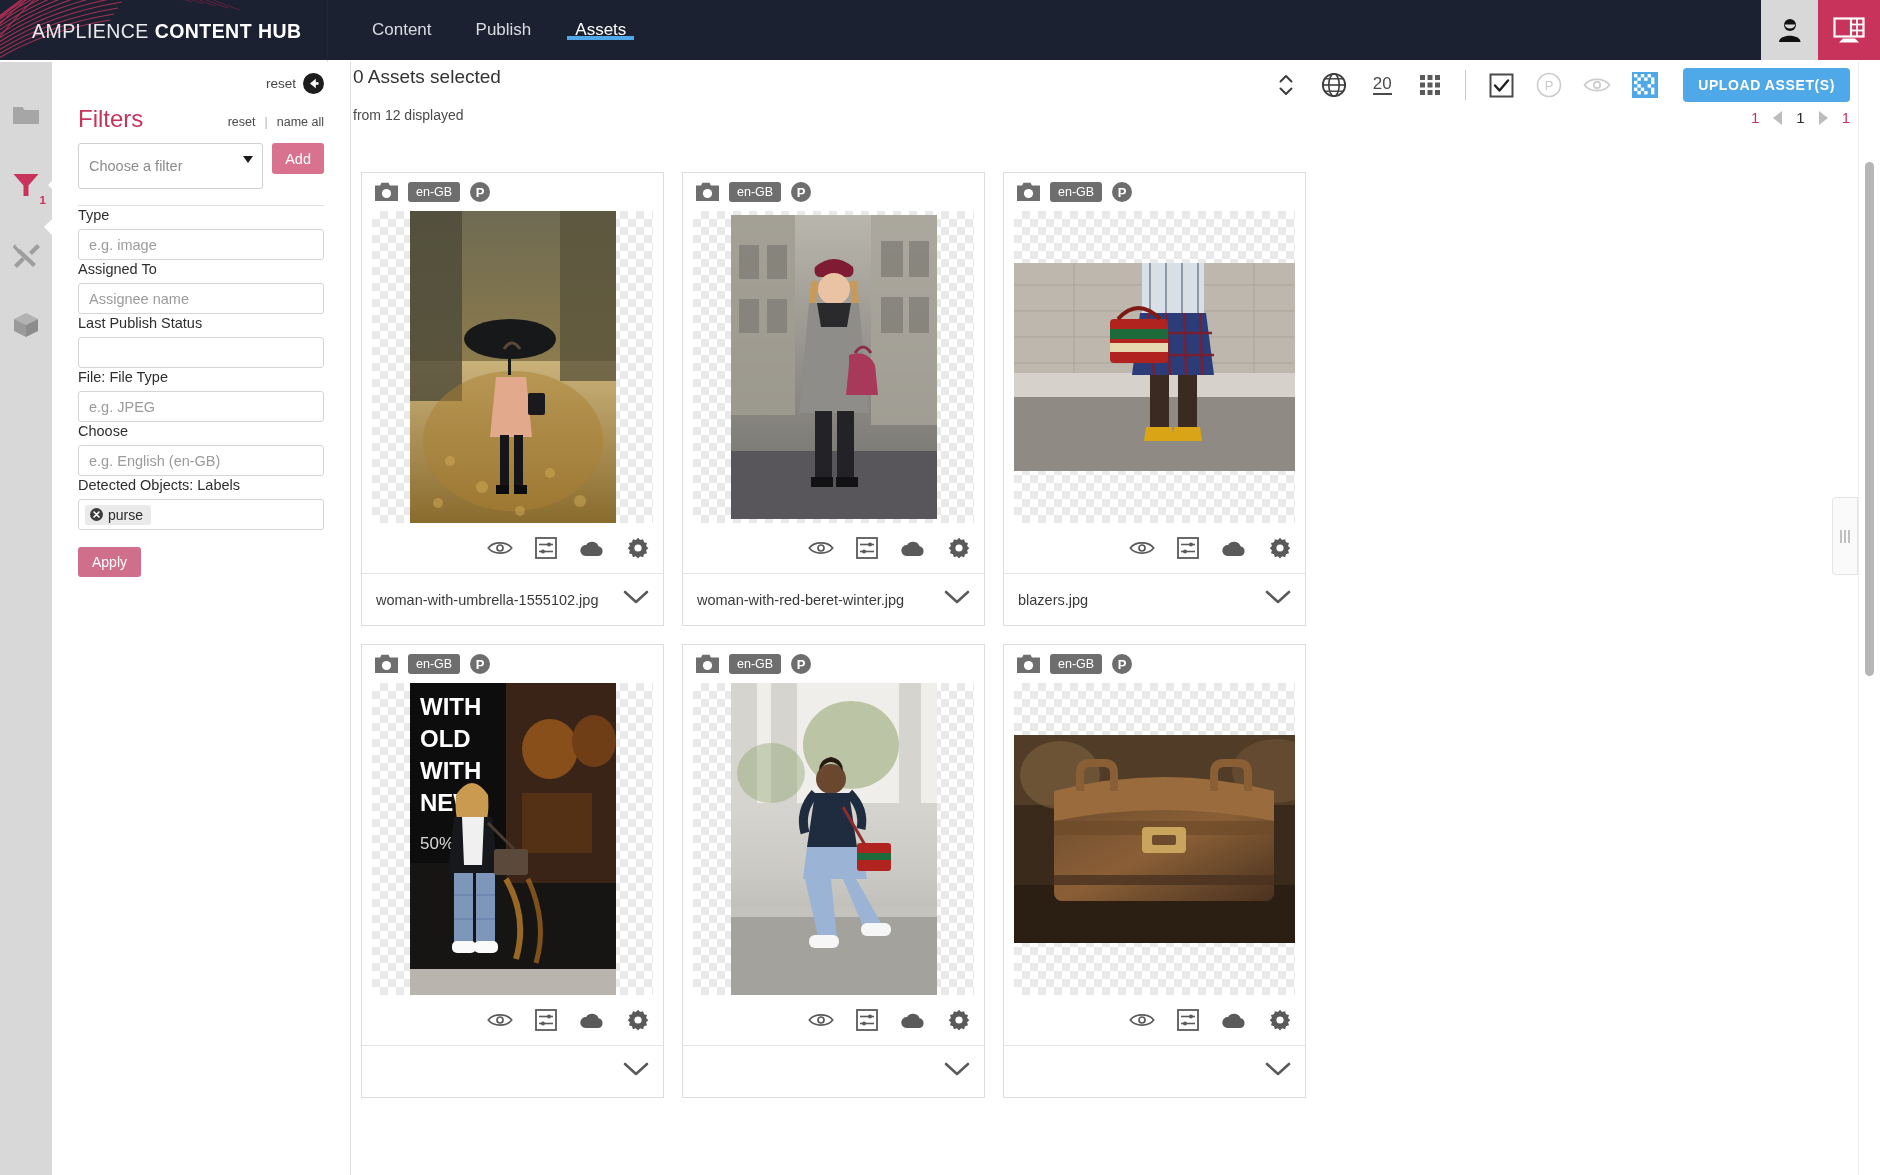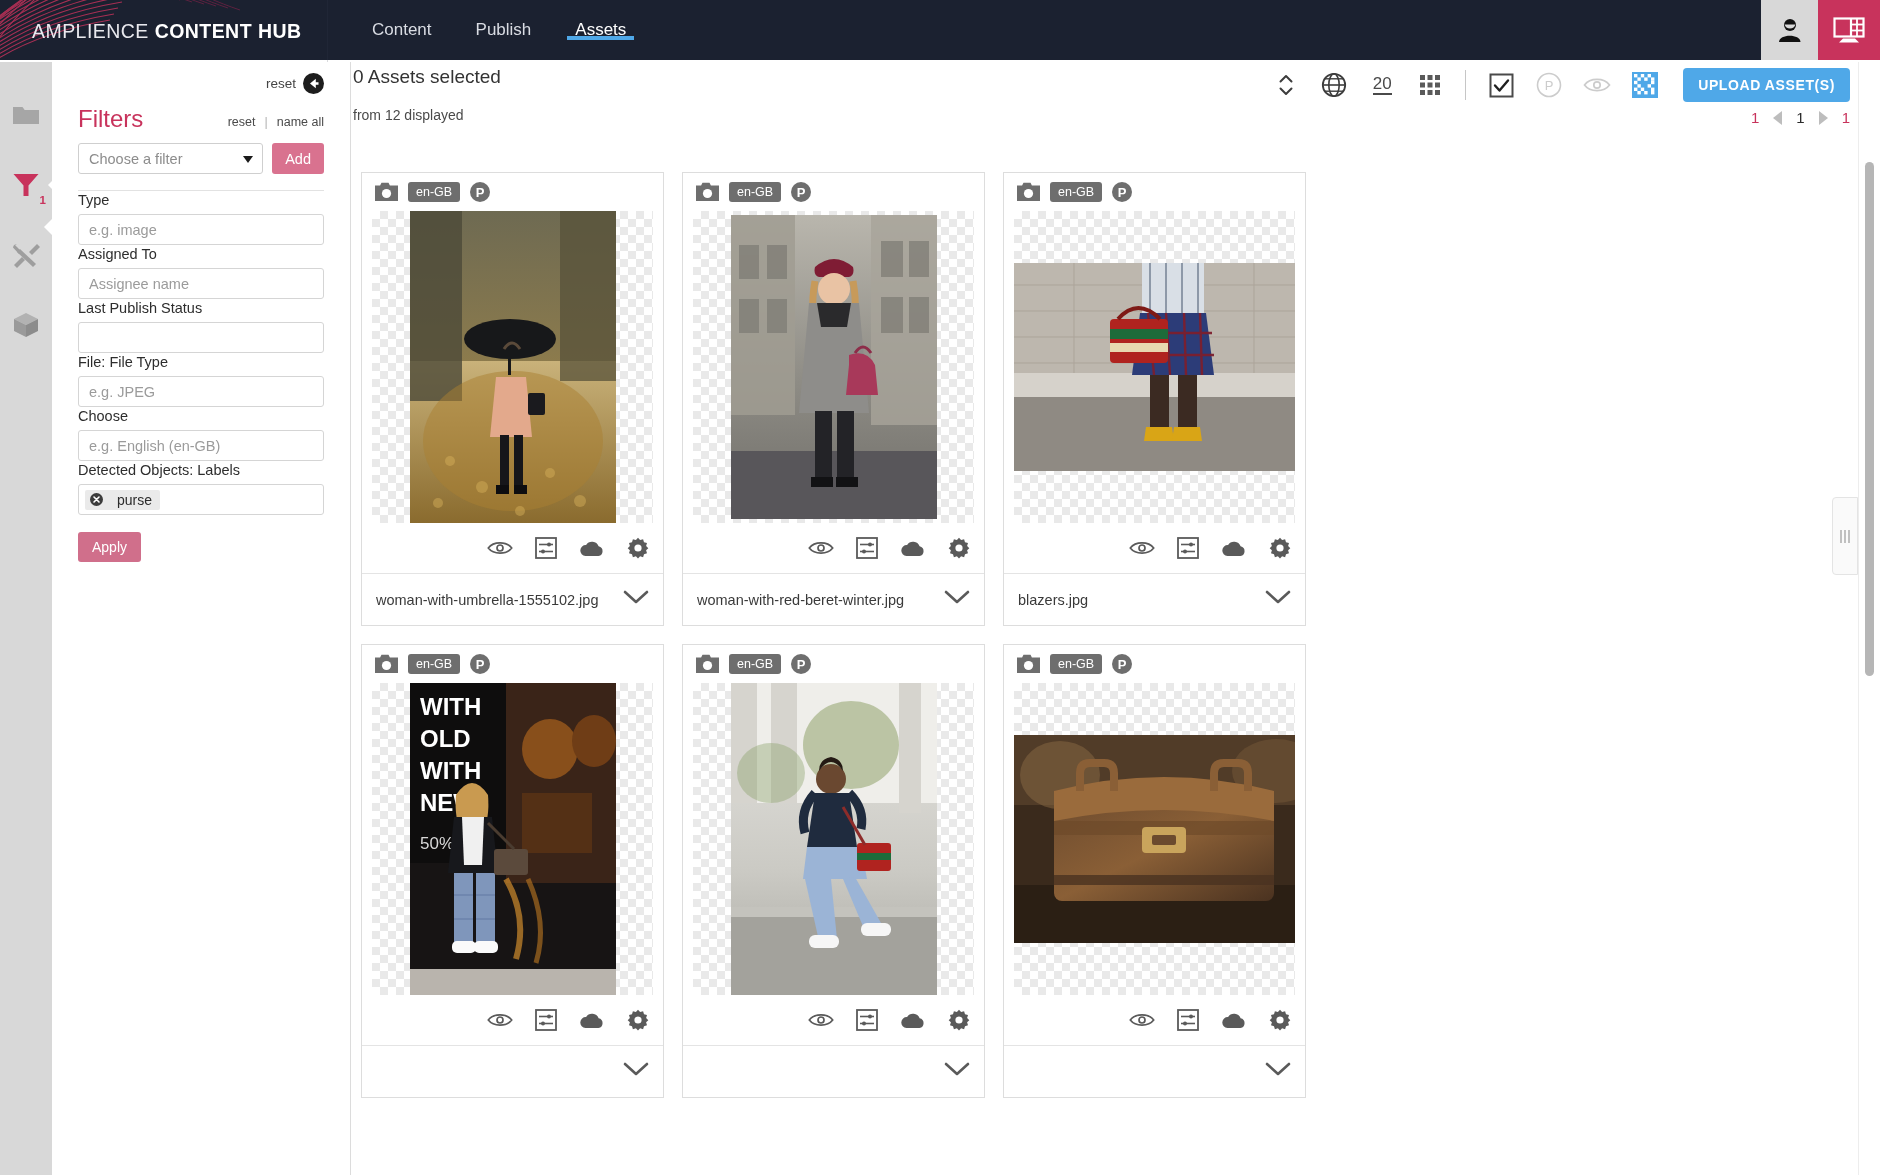--- a/index.html
+++ b/index.html
@@ -74,21 +74,21 @@
     gap: 7px; padding-top: 11px; cursor: pointer; }
   .close-row .lbl { font-size: 13.5px; color: #444; }
   .filters-head { display: flex; align-items: flex-end; justify-content: space-between; margin-top: 11px; }
   .filters-title { color: #c8335c; font-size: 24px; font-weight: 400; }
   .filters-links { font-size: 12.5px; color: #4a4a4a; display: flex; gap: 9px; padding-bottom: 4px; }
   .filters-links span { cursor: pointer; }
   .filters-links .sep { color: #b3b3b3; cursor: default; }
 
   .chooser-row { display: flex; gap: 9px; margin-top: 10px; align-items: flex-start; }
   .select-box {
-    position: relative; flex: 1; height: 31px; border: 1px solid #cfcfcf; border-radius: 3px;
+    position: relative; flex: 1; height: 46px; border: 1px solid #cfcfcf; border-radius: 3px;
     display: flex; align-items: center; padding: 0 26px 0 10px;
     font-size: 14.5px; color: #8c8c8c; background: #fff; cursor: pointer;
   }
   .select-caret {
     position: absolute; right: 9px; top: 12px; width: 0; height: 0;
     border-left: 5.5px solid transparent; border-right: 5.5px solid transparent; border-top: 7px solid #1a1a1a;
   }
   .add-btn {
     height: 31px; padding: 0 13px; background: #d9728f; color: #fff; border: none; border-radius: 3px;
     font-size: 14.5px; font-family: inherit; cursor: pointer;
@@ -101,21 +101,21 @@
     width: 100%; height: 31px; border: 1px solid #d5d5d5; border-radius: 3px;
     padding: 0 10px; font-size: 14.5px; color: #3b3b3b; font-family: inherit; background: #fff;
   }
   .field-input::placeholder { color: #9b9b9b; }
 
   .chip-box {
     width: 100%; min-height: 31px; border: 1px solid #d5d5d5; border-radius: 3px;
     display: flex; align-items: center; padding: 0 6px; background: #fff; cursor: text;
   }
   .chip {
-    display: inline-flex; align-items: center; gap: 14px; background: #eaeaea;
+    display: inline-flex; align-items: center; gap: 5px; background: #eaeaea;
     padding: 2px 8px 2px 5px; border-radius: 2px; font-size: 14px; color: #2b2b2b;
   }
   .chip-x { width: 13px; height: 13px; display: block; cursor: pointer; }
 
   .apply-btn {
     margin-top: 17px; background: #d06f8b; color: #ffffff; border: none; border-radius: 3px;
     padding: 7px 14px; font-size: 14px; font-family: inherit; cursor: pointer;
   }
 
   

